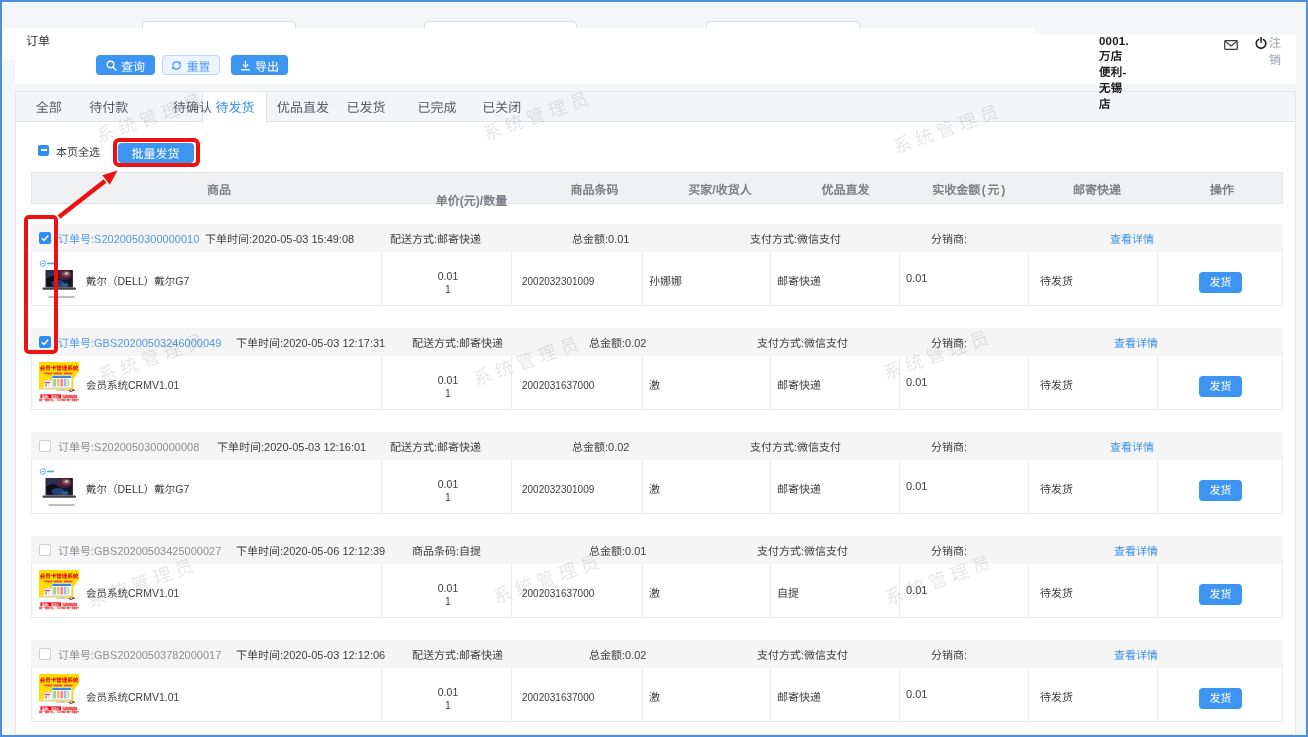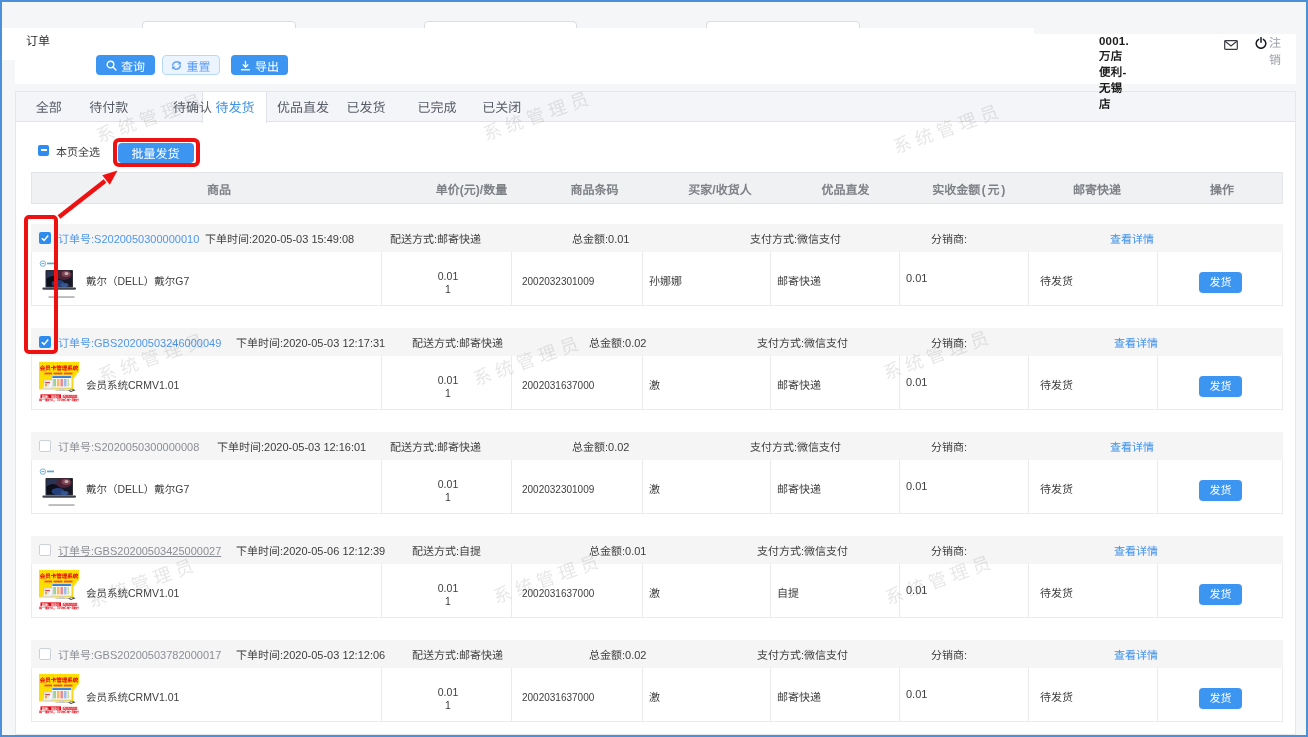--- a/index.html
+++ b/index.html
@@ -84,21 +84,21 @@
 <div class="tab" style="left:346.5px;">已发货</div>
 <div class="tab" style="left:417.4px;">已完成</div>
 <div class="tab" style="left:482.2px;">已关闭</div>
 <div class="tab" style="left:215.5px;color:#3f93e8;z-index:5;">待发货</div>
 <div class="cbx cbon abs" style="left:38px;top:144.5px;width:11px;height:11px;z-index:2;">
     <div style="position:absolute;left:2.5px;top:4.7px;width:6px;height:1.7px;background:#fff;"></div>
   </div>
 <div class="abs" style="left:56px;top:142.5px;font-size:11px;color:#3d3d3d;z-index:2;">本页全选</div>
 <div class="thead">
   <span style="left:187px;">商品</span>
-  <span style="left:439.5px;">单价(元)/数量</span>
+  <span style="left:439.5px;margin-top:11px;">单价(元)/数量</span>
   <span style="left:562.5px;">商品条码</span>
   <span style="left:688px;">买家/收货人</span>
   <span style="left:813.5px;">优品直发</span>
   <span style="left:937.5px;font-family:Liberation Mono, monospace;">实收金额(元)</span>
   <span style="left:1065px;">邮寄快递</span>
   <span style="left:1190px;">操作</span>
 </div>
 <div class="ghdr" style="top:224px;">
   <div class="cbx cbon" style="left:8px;top:8px;"><svg width="12" height="12" viewBox="0 0 12 12">
         <polyline points="2.8,6.2 5.1,8.4 9.2,3.6" fill="none" stroke="#fff" stroke-width="1.5"></polyline>
@@ -250,23 +250,23 @@
   <div class="ptxt" style="left:386px;top:17.5px;width:60px;text-align:center;font-size:10.5px;line-height:13.5px;">0.01<br>1</div>
   <div class="ptxt" style="left:490px;top:24px;font-size:10px;">2002032301009</div>
   <div class="ptxt" style="left:617px;top:20px;">激</div>
   <div class="ptxt" style="left:745px;top:20px;">邮寄快递</div>
   <div class="ptxt" style="left:874px;top:20px;">0.01</div>
   <div class="ptxt" style="left:1008px;top:20px;">待发货</div>
   <div class="shipbtn">发货</div>
 </div>
 <div class="ghdr" style="top:536px;">
   <div class="cbx cboff" style="left:8px;top:8px;"></div>
-  <div class="gtxt" style="left:27px;color:#8b8e93;text-decoration:underline;">订单号:GBS20200503425000027</div>
+  <div class="gtxt" style="left:27px;color:#8b8e93;">订单号:GBS20200503425000027</div>
   <div class="gtxt" style="left:205px;">下单时间:2020-05-06 12:12:39</div>
-  <div class="gtxt" style="left:381px;">配送方式:自提</div>
+  <div class="gtxt" style="left:381px;">商品条码:自提</div>
   <div class="gtxt" style="left:558px;">总金额:0.01</div>
   <div class="gtxt" style="left:726px;">支付方式:微信支付</div>
   <div class="gtxt" style="left:900px;">分销商:</div>
   <div class="gtxt" style="left:1083px;color:#3e92ea;">查看详情</div>
 </div>
 <div class="prow" style="top:564px;">
   <div class="vsep" style="left:349px;"></div>
   <div class="vsep" style="left:479px;"></div>
   <div class="vsep" style="left:610px;"></div>
   <div class="vsep" style="left:738px;"></div>

